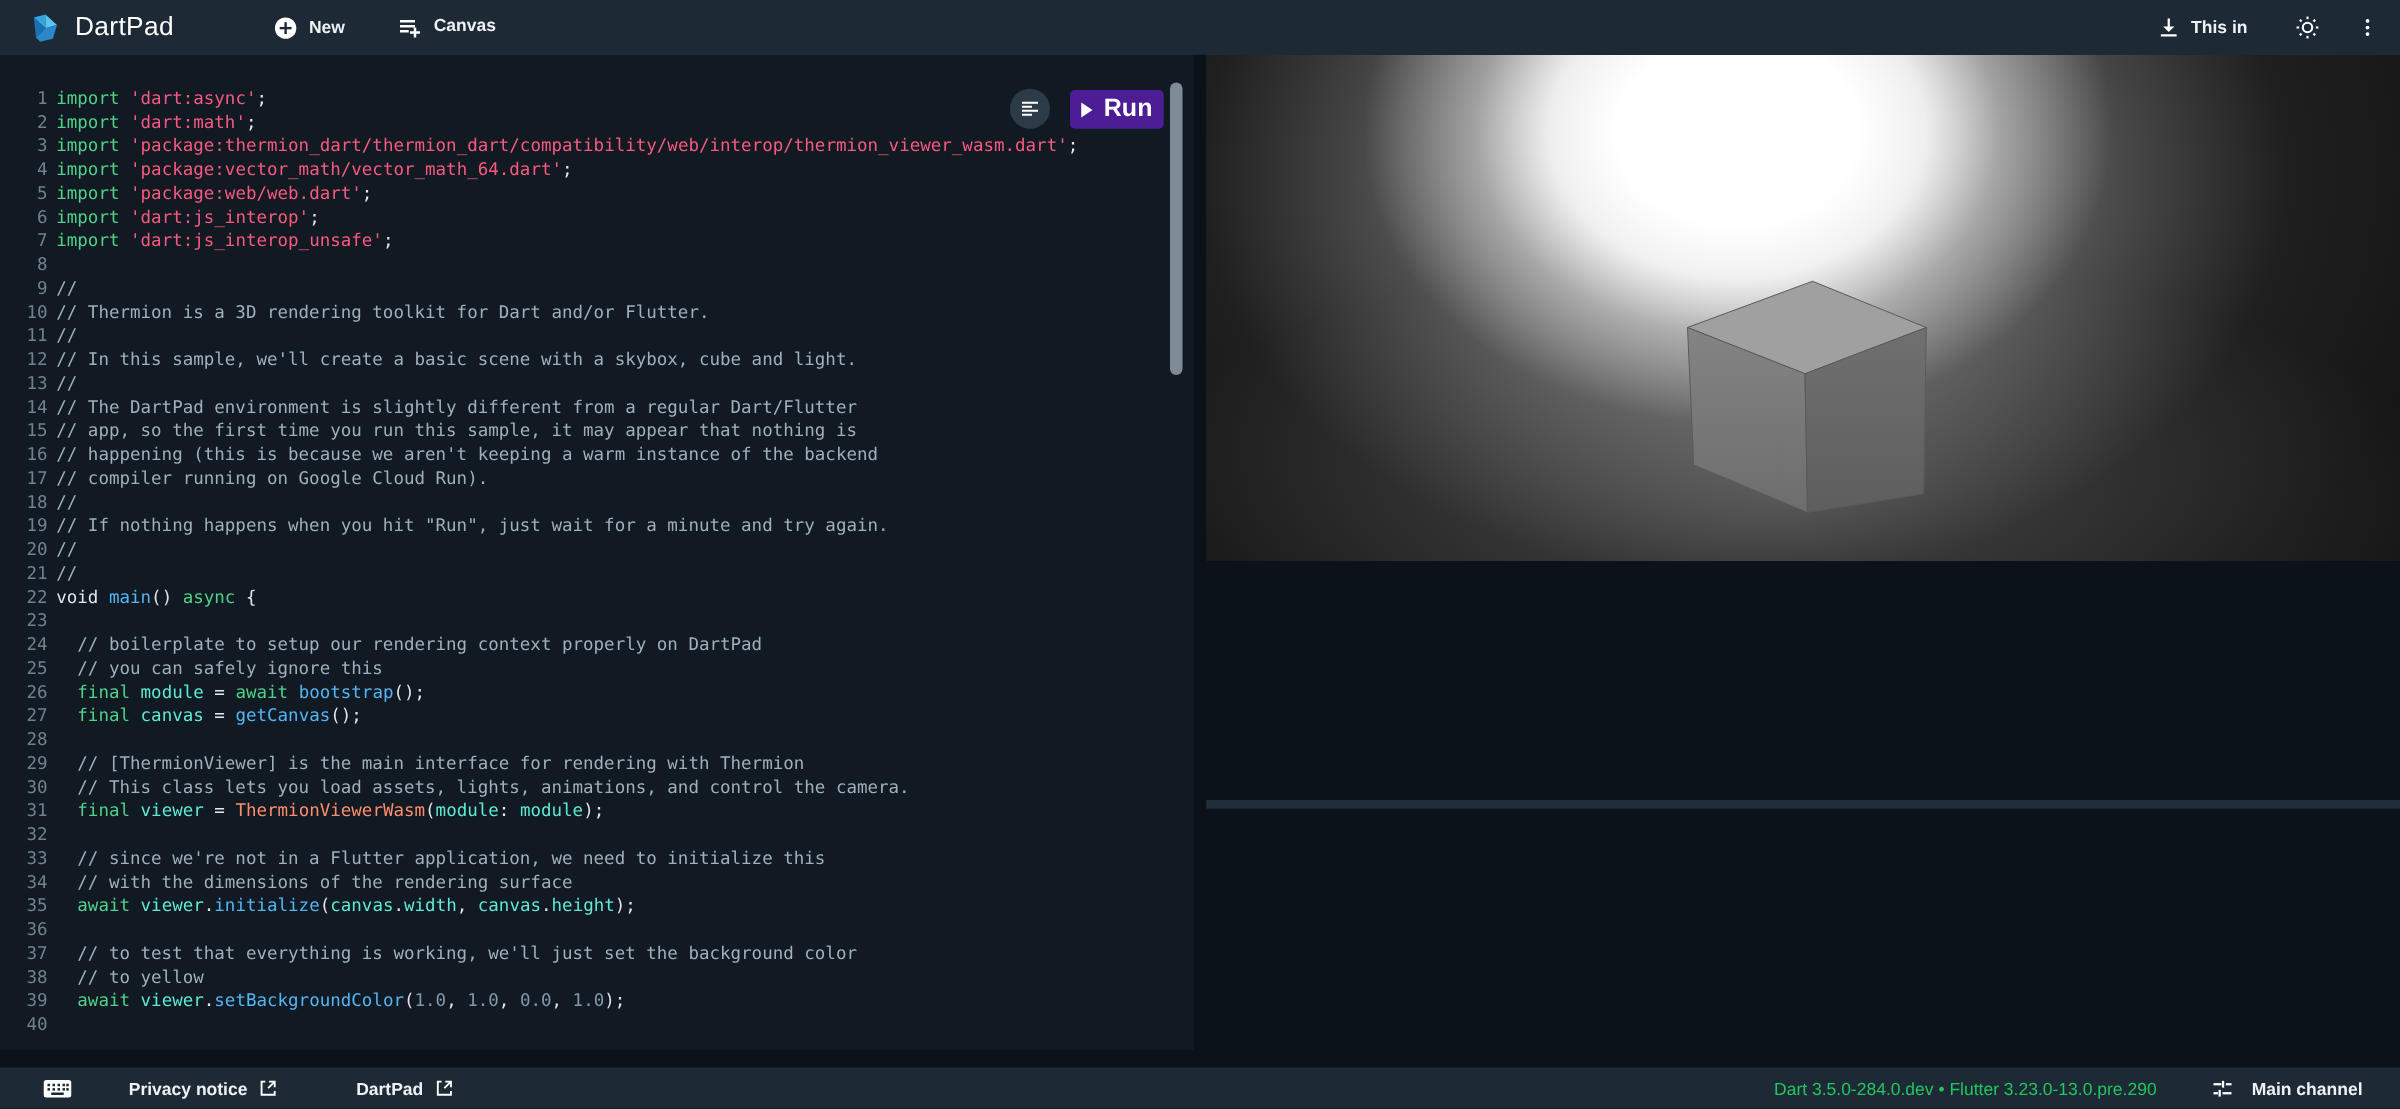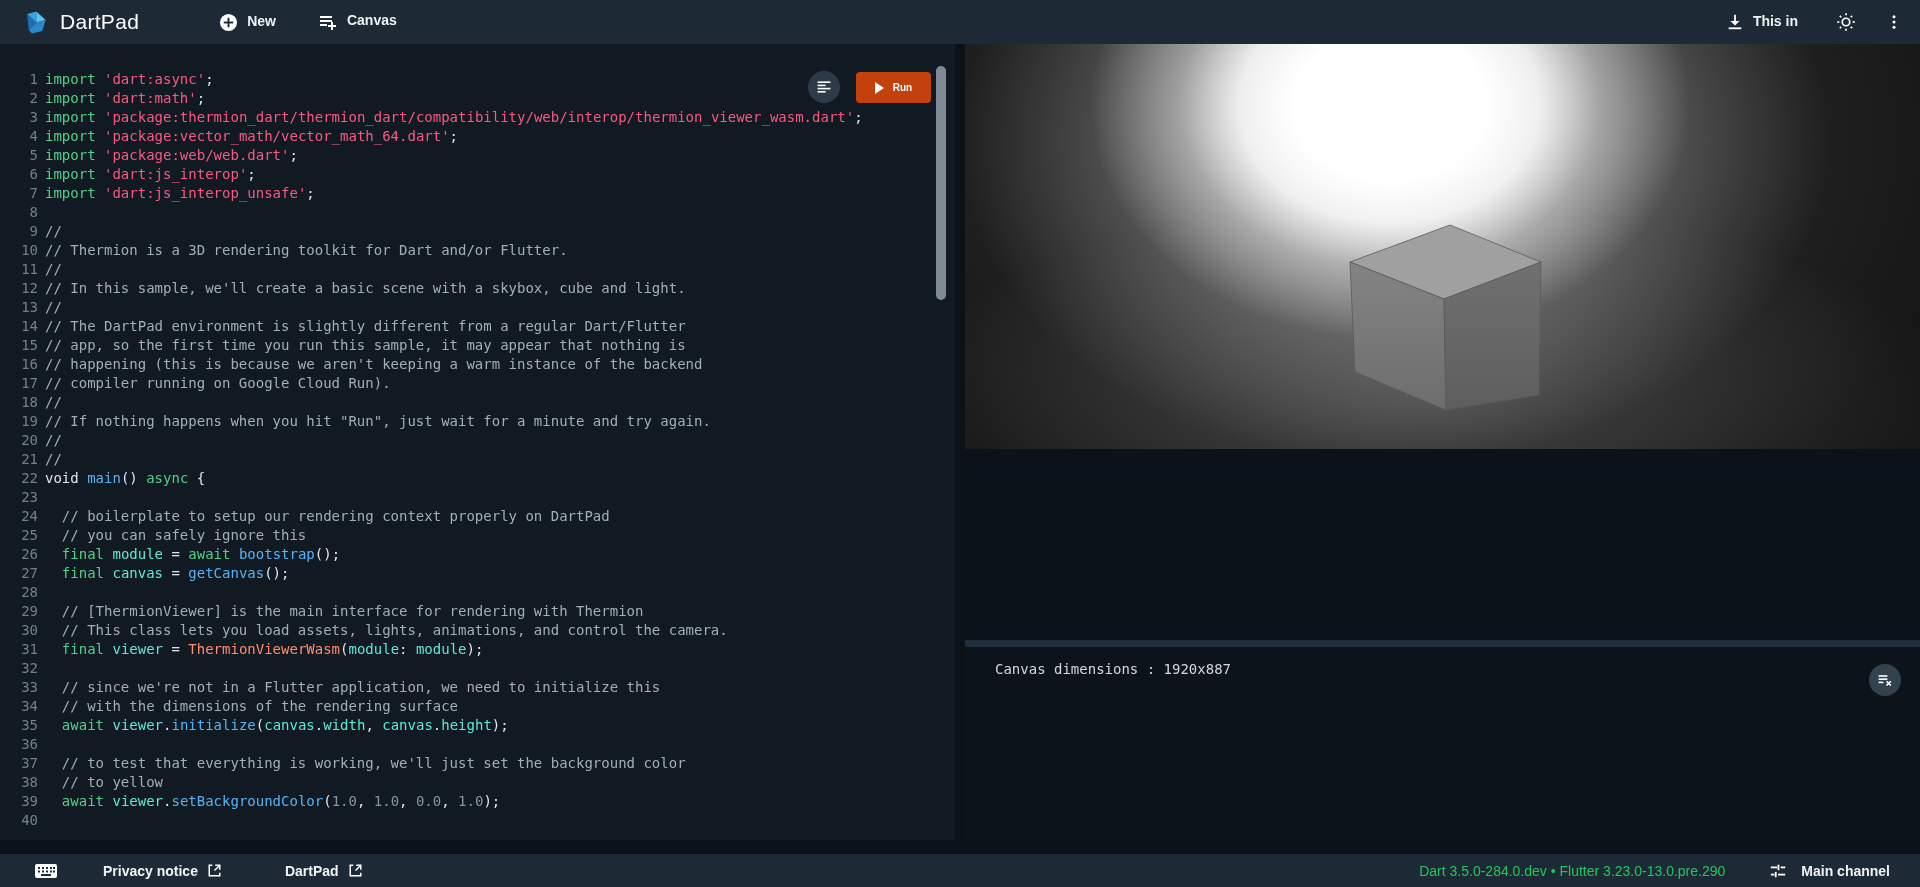--- a/index.html
+++ b/index.html
@@ -35,22 +35,22 @@
   .seg-str { color:#f9597f; }
   .seg-cm  { color:#a2aeb9; }
   .seg-var { color:#5eead4; }
   .seg-fn  { color:#54b5f5; }
   .seg-cls { color:#ff8d6d; }
   .seg-num { color:#8496a6; }
 
   .format-btn { position:absolute; top:27px; left:808px; width:32px; height:32px; border-radius:50%;
                 background:#2d3b49; display:flex; align-items:center; justify-content:center; cursor:pointer; }
   .run-btn { position:absolute; top:28px; left:856px; width:75px; height:31px; border-radius:4px;
-             background:#c2410c; color:#ffffff; display:flex; align-items:center; justify-content:center;
-             gap:9px; font-size:10px; font-weight:700; cursor:pointer; }
+             background:#4c1d95; color:#ffffff; display:flex; align-items:center; justify-content:center;
+             gap:9px; font-size:20px; font-weight:700; cursor:pointer; }
   .run-tri { width:0; height:0; border-left:9px solid #fff; border-top:6px solid transparent; border-bottom:6px solid transparent; }
   .vscroll { position:absolute; top:22px; left:936px; width:10px; height:234px; border-radius:5px; background:#7e8a94; cursor:pointer; }
 
   
   .right { position:absolute; top:44px; left:965px; right:0; bottom:47px; background:#0c1219; }
   .canvas3d { position:relative; width:100%; height:405px; cursor:grab; overflow:hidden;
     background:
       radial-gradient(ellipse 300px 235px at 44.5% 15%, #ffffff 0%, #ffffff 32%, rgba(255,255,255,.88) 50%, rgba(236,236,236,.45) 70%, rgba(210,210,210,0) 100%),
       radial-gradient(ellipse 580px 430px at 45% 24%, rgba(232,232,232,.75) 0%, rgba(175,175,175,.42) 45%, rgba(95,95,95,.12) 75%, rgba(0,0,0,0) 100%),
       radial-gradient(ellipse 75% 65% at 48% 88%, rgba(128,128,128,.38), rgba(0,0,0,0) 75%),
@@ -180,31 +180,20 @@
           <polygon points="385,218 485,181 576,218 479,255" fill="#a0a0a0"></polygon>
           <polygon points="385,218 479,255 481,366 390,328" fill="url(#gl)"></polygon>
           <polygon points="479,255 576,218 574,351 481,366" fill="url(#gr)"></polygon>
         </g>
       </svg>
     </div>
 
     <div class="below-canvas"></div>
     <div class="console-split"></div>
 
-    <div class="console">
-      <div class="console-text">Canvas dimensions : 1920x887</div>
-      <div class="clear-btn">
-        <svg width="16" height="16" viewBox="0 0 20 20" fill="#ffffff">
-          <rect x="2" y="4" width="11" height="2"></rect>
-          <rect x="2" y="8" width="11" height="2"></rect>
-          <rect x="2" y="12" width="6" height="2"></rect>
-          <path d="M11.2 12.2 l1.4 -1.4 2 2 2 -2 1.4 1.4 -2 2 2 2 -1.4 1.4 -2 -2 -2 2 -1.4 -1.4 2 -2 z"></path>
-        </svg>
-      </div>
-    </div>
   </div>
 
   <div class="footer">
     <div class="kbd-btn">
       <svg width="24" height="18" viewBox="0 0 24 18">
         <rect x="1" y="2" width="22" height="14" rx="2" fill="#ffffff"></rect>
         <g fill="#1d2a36">
           <rect x="4" y="5" width="2" height="2"></rect>
             <rect x="8" y="5" width="2" height="2"></rect>
           <rect x="12" y="5" width="2" height="2"></rect>

